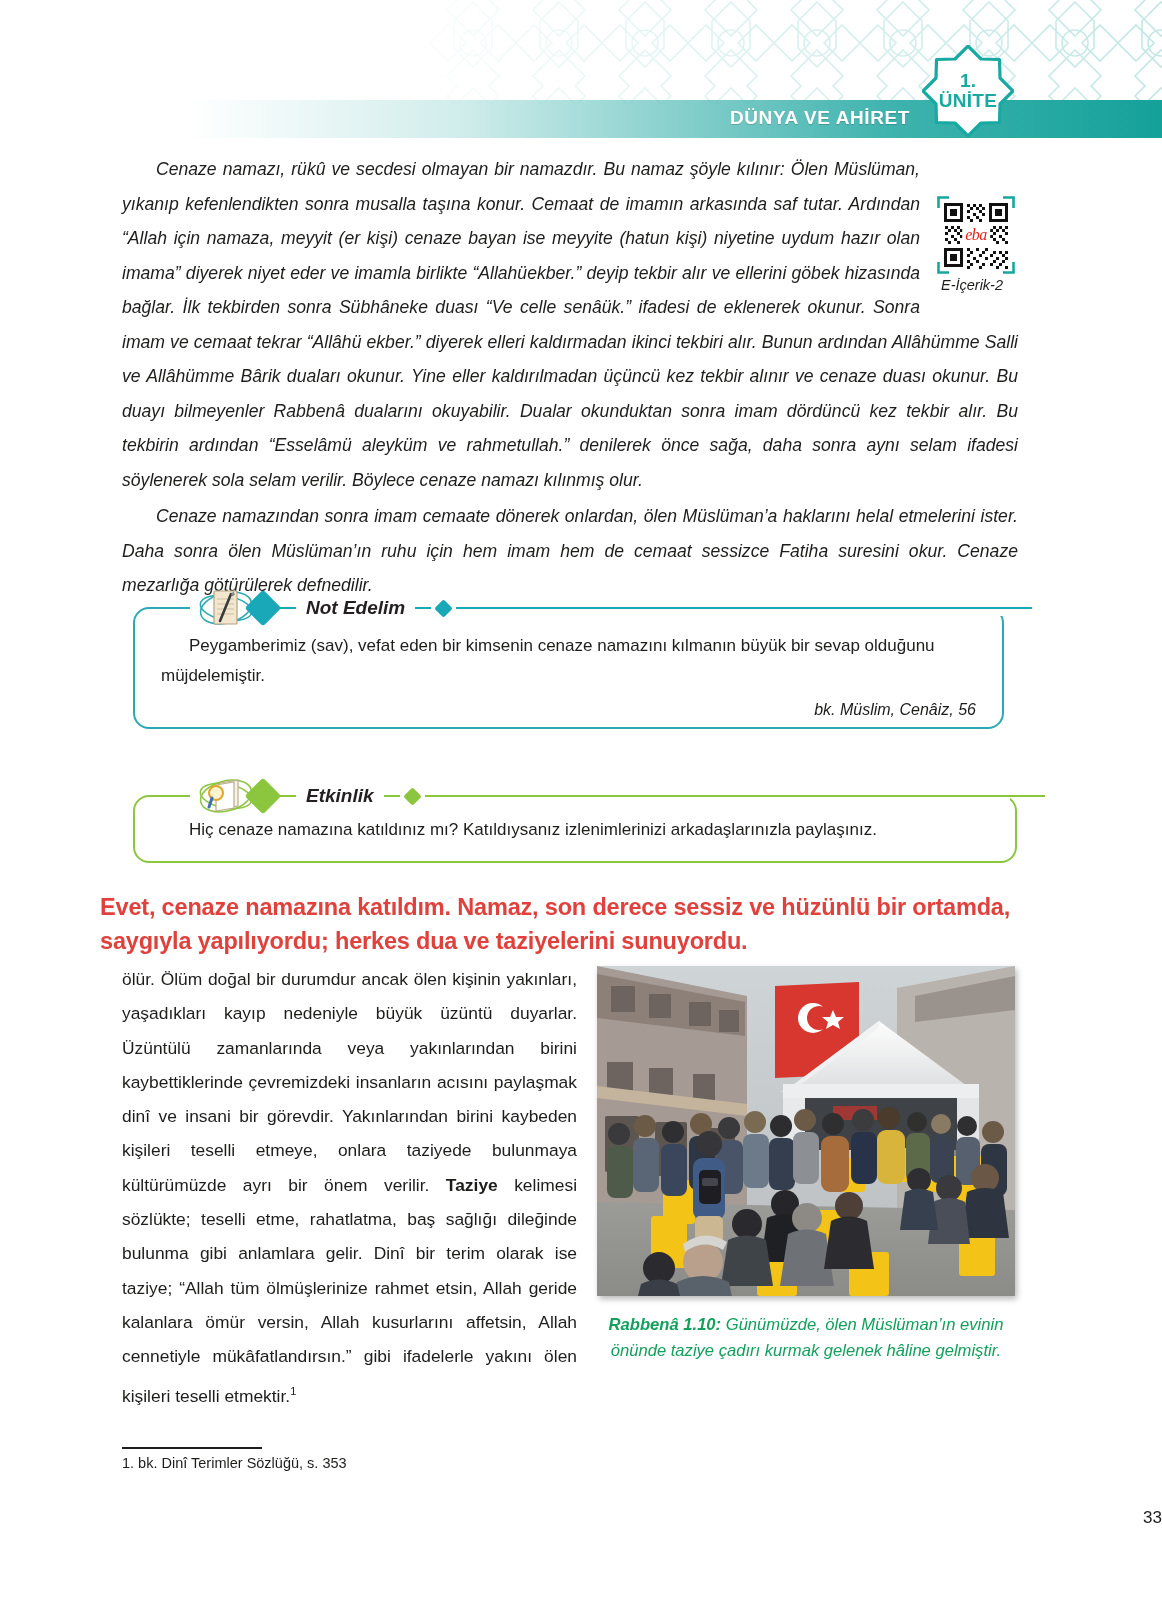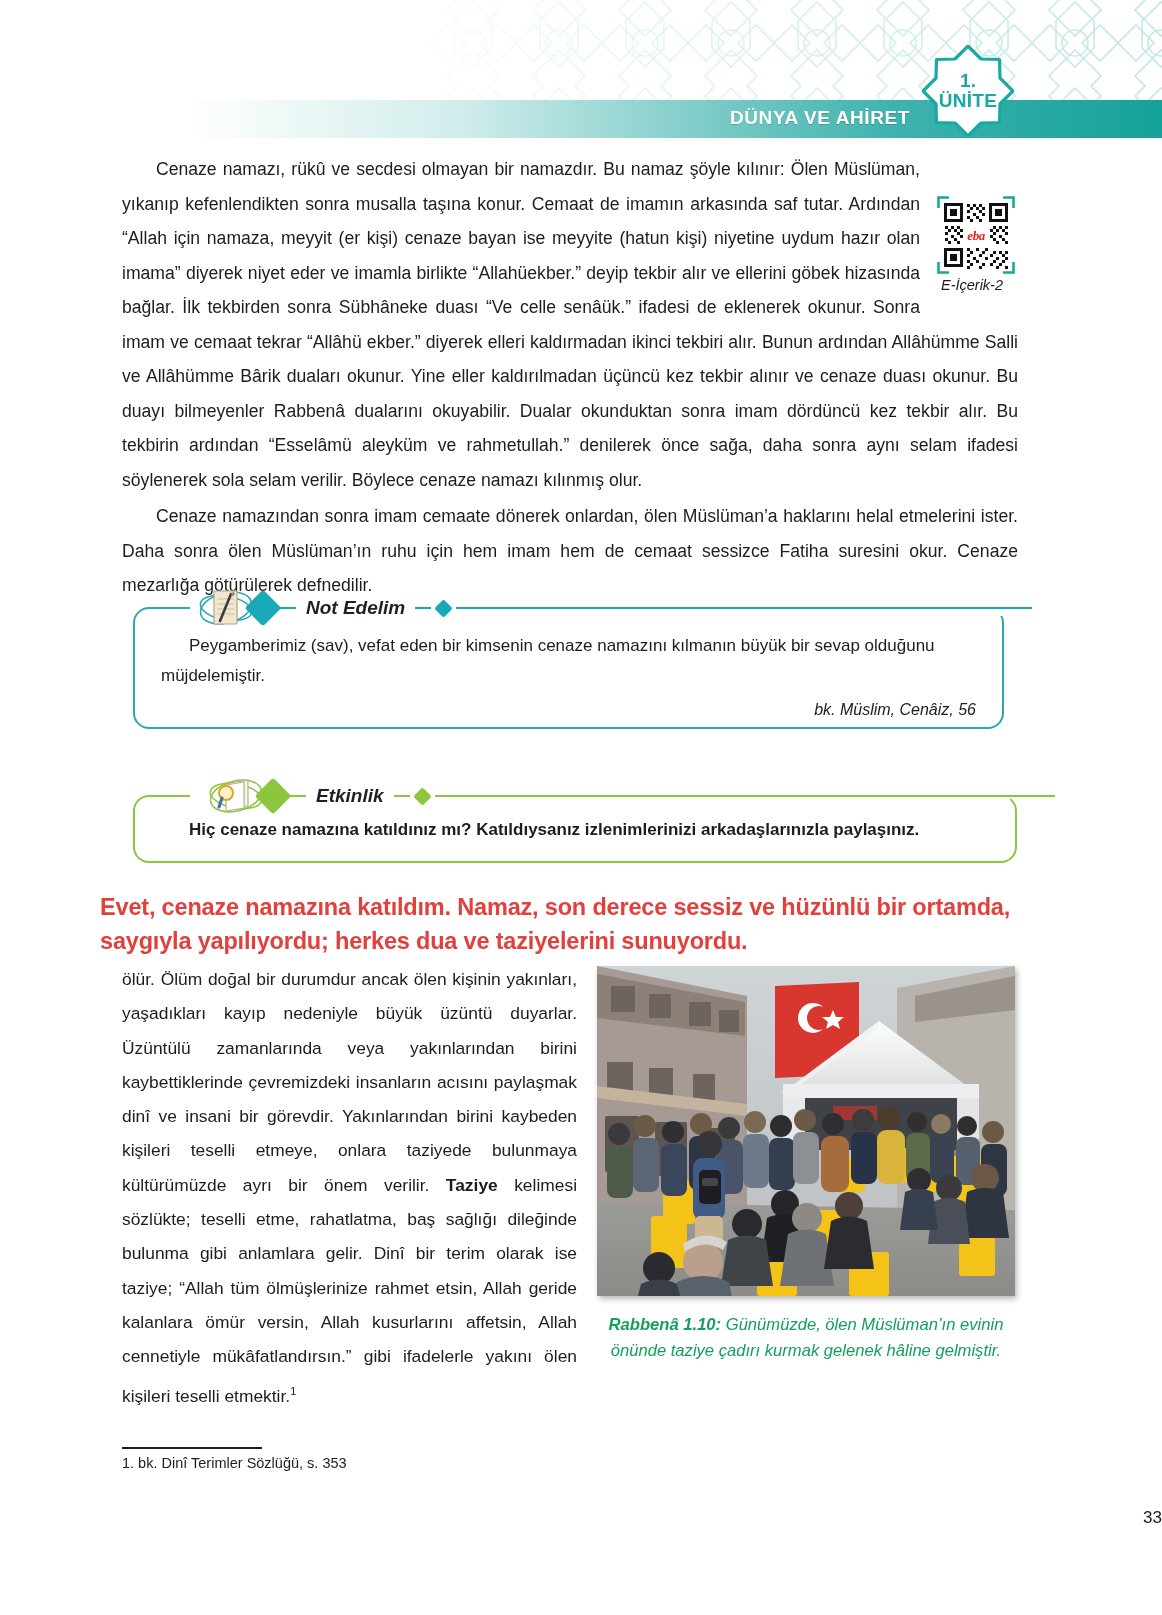--- a/index.html
+++ b/index.html
@@ -79,20 +79,21 @@
     top: 152px;
     width: 896px;
   }
   .para {
     font-size: 17.6px;
     line-height: 34.5px;
     text-align: justify;
     text-indent: 34px;
     margin: 0 0 2px 0;
     color: #1d1d1b;
+    font-style: italic;
   }
   .para.p-wrap-qr {
     
   }
 
   
   .qr-block {
     float: right;
     width: 84px;
     margin: 44px 0 4px 14px;
@@ -108,23 +109,23 @@
     box-sizing: border-box;
   }
   .qr-frame svg { display: block; }
   .qr-eba {
     position: absolute;
     left: 50%;
     top: 50%;
     transform: translate(-50%,-50%);
     background: #ffffff;
     color: #e2231a;
-    font-weight: bold;
+    font-weight: normal;
     font-style: italic;
-    font-size: 13px;
+    font-size: 16px;
     line-height: 1;
     padding: 2px 3px;
     letter-spacing: -.5px;
     font-family: "Liberation Serif", serif;
   }
   .qr-caption {
     font-size: 14.5px;
     font-style: italic;
     color: #1d1d1b;
     margin-top: 3px;
@@ -458,27 +459,27 @@
     </svg>
   </span>
   <span class="chip-diamond"></span>
   <span class="chip-dash"></span>
   <span class="chip-label">Not Edelim</span>
   <span class="chip-dash"></span>
   <span class="chip-small-diamond"></span>
   <span class="chip-tail" style="width:576px;"></span>
 </div>
 
-<div class="callout green" style="left:133px; top:795px; width:884px; height:68px;font-weight:bold;">
+<div class="callout green" style="left:133px; top:795px; width:884px; height:68px;">
   <div class="callout-body" style="padding-top:18px;">
     <span class="indent">Hiç cenaze namazına katıldınız mı? Katıldıysanız izlenimlerinizi arkadaşlarınızla paylaşınız.</span>
   </div>
 </div>
 <div class="chip-mask" style="left:190px; top:788px; width:820px;"></div>
-<div class="chip green" style="left:208px; top:773px;text-align:center;">
+<div class="chip green" style="left:198px; top:773px;text-align:center;">
   <span class="chip-icon">
     <svg width="56" height="46" viewBox="0 0 56 46" xmlns="http://www.w3.org/2000/svg">
       <g fill="none" stroke="#8cc63f" stroke-width="1.5">
         <ellipse cx="28" cy="23" rx="26" ry="15" transform="rotate(-14 28 23)"></ellipse>
         <ellipse cx="28" cy="23" rx="26" ry="12" transform="rotate(10 28 23)"></ellipse>
       </g>
       <path d="M22 10 L40 7 L40 33 L22 36 Z" fill="#f7f3e6" stroke="#b9ae8e" stroke-width="1.2"></path>
       <path d="M18 12 L36 9 L36 35 L18 38 Z" fill="#ffffff" stroke="#b9ae8e" stroke-width="1.2"></path>
       <circle cx="18" cy="20" r="7" fill="#fdf4cf" stroke="#e0a526" stroke-width="2"></circle>
       <path d="M14 25 L11 34" stroke="#3f6fb5" stroke-width="3" stroke-linecap="round"></path>

